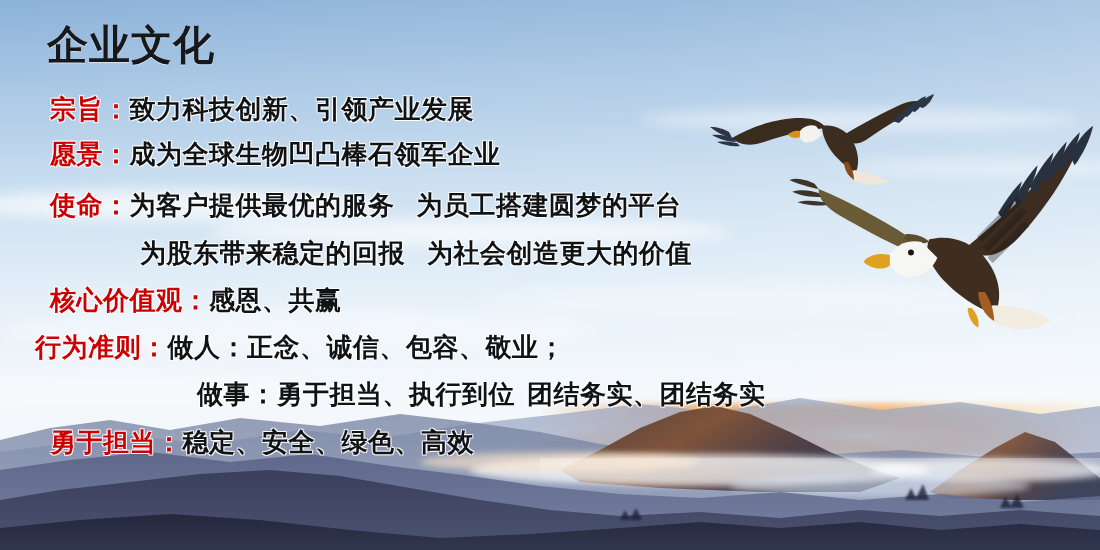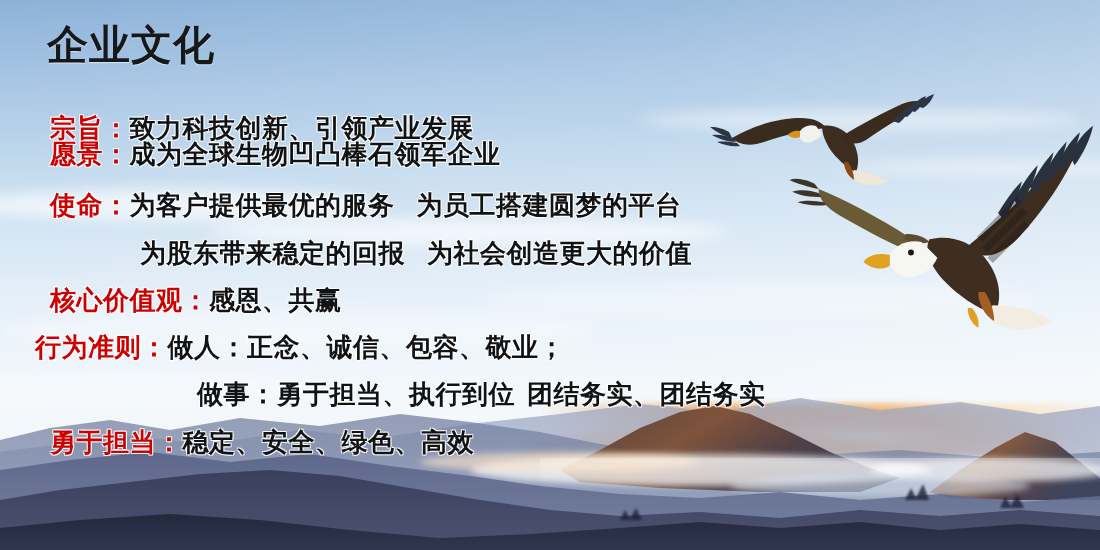--- a/index.html
+++ b/index.html
@@ -278,21 +278,21 @@
       <path d="M140,104 C156,104 174,108 184,116 C172,124 154,124 142,118 C136,114 135,108 140,104 Z" fill="#f3ece0"></path>
       <path d="M134,94 C138,100 141,108 141,116 C134,112 129,103 129,94 Z" fill="#a35e24"></path>
       <path d="M124,106 C128,110 130,116 129,121 C124,118 121,112 121,106 Z" fill="#e0a020"></path>
     </g>
   </svg>
 
   <div id="content">
 
     <div class="title">企业文化</div>
 
-    <div class="line" style="left:50px; top:94px;margin-top:19px;">
+    <div class="line" style="left:50px; top:94px;">
       <span class="lbl">宗旨：</span><span class="bdy">致力科技创新、引领产业发展</span>
     </div>
 
     <div class="line" style="left:50px; top:139px;">
       <span class="lbl">愿景：</span><span class="bdy">成为全球生物凹凸棒石领军企业</span>
     </div>
 
     <div class="line" style="left:50px; top:190px;">
       <span class="lbl">使命：</span><span class="bdy">为客户提供最优的服务</span><span class="gap"></span><span class="bdy">为员工搭建圆梦的平台</span>
     </div>

